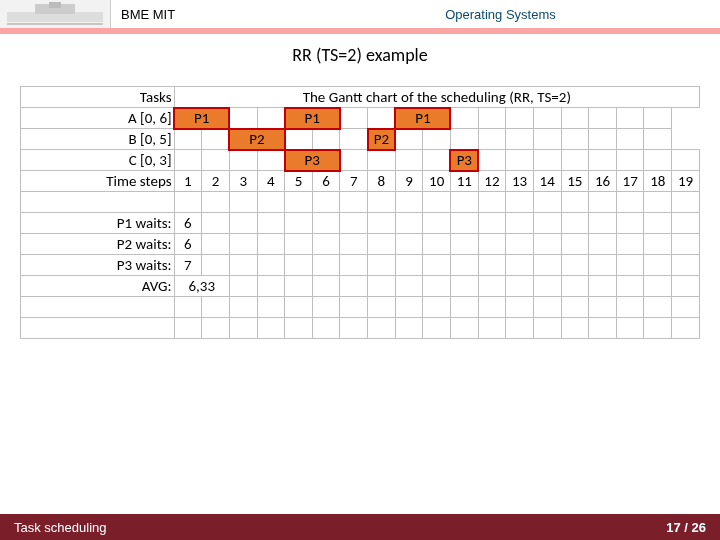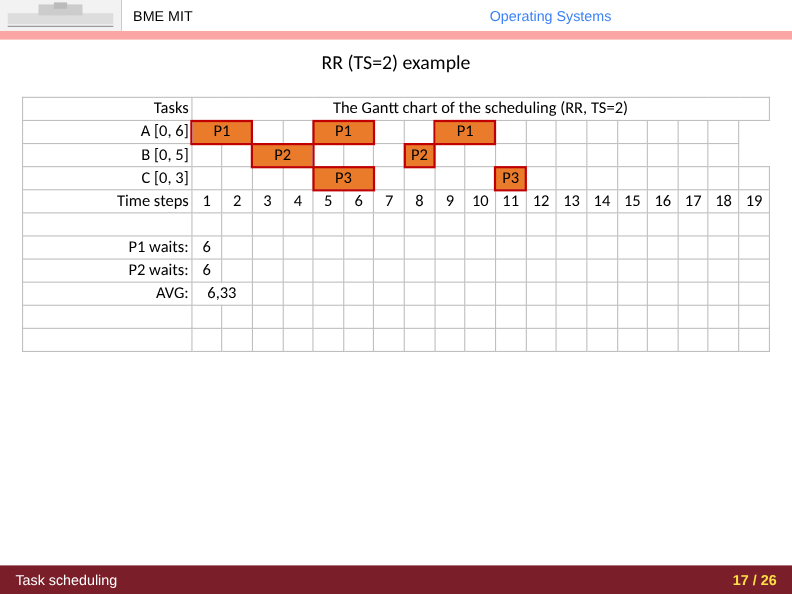--- a/index.html
+++ b/index.html
@@ -15,21 +15,21 @@
     position: relative;
     width: 720px;
     height: 540px;
     box-sizing: border-box;
   }
   
   .header {
     display: flex;
     align-items: stretch;
     height: 28px;
-    border-bottom: 8px solid #fca5a5;
+    border-bottom: 6px solid #fca5a5;
   }
   .logo {
     width: 110px;
     height: 28px;
     background: #f2f2f2;
     border-right: 1px solid #ccc;
     display: flex;
     align-items: center;
     justify-content: center;
   }
@@ -42,21 +42,21 @@
   }
   .hdr-left {
     width: 150px;
     background: #fff;
     color: #000;
   }
   .hdr-mid {
     flex: 1;
     justify-content: center;
     background: #fff;
-    color: #3b82f6;
+    color: #0c4a6e;
   }
   .hdr-right {
     width: 160px;
     justify-content: flex-end;
     background: #fff;
     color: #000;
   }
   
   .title {
     text-align: center;
@@ -118,21 +118,21 @@
     align-items: center;
     font-size: 13px;
   }
   .footer .ft-left {
     padding-left: 14px;
     flex: 1;
   }
   .footer .ft-right {
     padding-right: 14px;
     font-weight: bold;
-    color: #fde047;
+    color: #ffffff;
   }
 </style>
 </head>
 <body>
 
 <div class="slide">
 
   <div class="header">
     <div class="logo">
       <svg width="100" height="24" viewBox="0 0 100 24">
@@ -326,20 +326,42 @@
             <td></td>
             <td></td>
             <td></td>
             <td></td>
             <td></td>
             <td></td>
             <td></td>
             <td></td>
       </tr>
 
+      <tr>
+        <td class="lbl-col right">P3 waits:</td>
+        <td>7</td>
+        <td></td>
+            <td></td>
+            <td></td>
+            <td></td>
+            <td></td>
+            <td></td>
+            <td></td>
+            <td></td>
+            <td></td>
+        <td></td>
+            <td></td>
+            <td></td>
+            <td></td>
+            <td></td>
+            <td></td>
+            <td></td>
+            <td></td>
+            <td></td>
+      </tr>
 
       <tr>
         <td class="lbl-col bold right">AVG:</td>
         <td colspan="2" class="bold">6,33</td>
         <td></td>
             <td></td>
             <td></td>
             <td></td>
             <td></td>
             <td></td>

